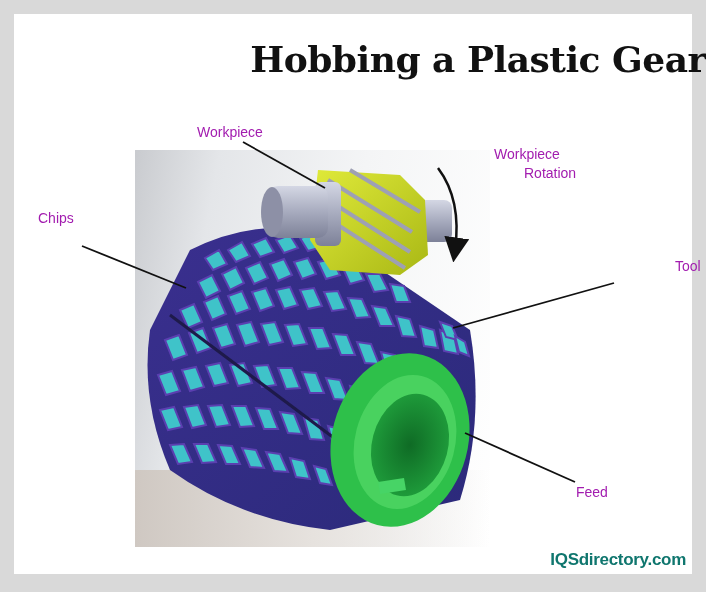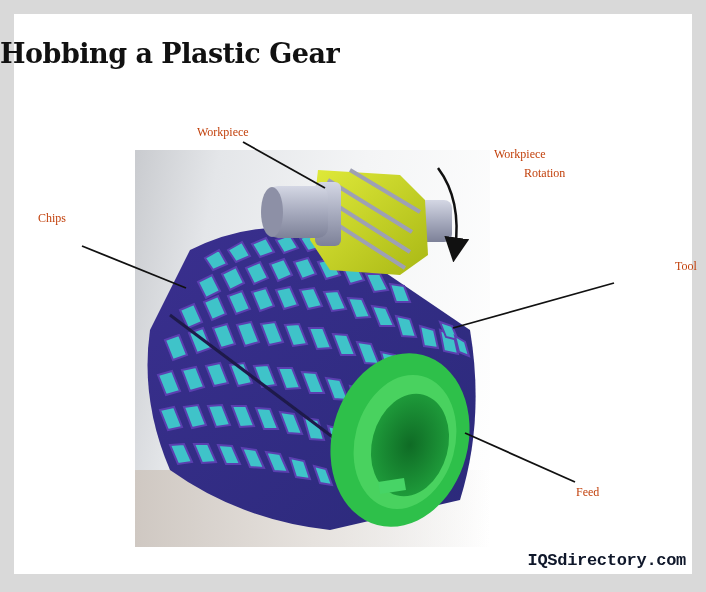--- a/index.html
+++ b/index.html
@@ -1,23 +1,23 @@
 <!DOCTYPE html>
 <html><head>
 <meta charset="utf-8">
 <style>
   html, body { margin:0; padding:0; }
   body { width:706px; height:592px; background:#d9d9d9; position:relative; overflow:hidden; font-family:"DejaVu Serif", serif; }
   .frame { position:absolute; left:14px; top:14px; width:678px; height:560px; background:#ffffff; }
-  .title { position:absolute; left:0; top:38px; width:706px; text-align:left; font-family:"DejaVu Serif", serif; font-weight:bold; font-size:27px; color:#111; letter-spacing:-0.5px; }
+  .title { position:absolute; left:0; top:38px; width:706px; text-align:right; font-family:"DejaVu Serif", serif; font-weight:bold; font-size:36px; color:#111; letter-spacing:-0.5px; }
   .photo { position:absolute; left:135px; top:150px; width:355px; height:397px; background:linear-gradient(100deg,#c9cbcf 0%,#e4e6e9 20%,#f4f5f6 55%,#ffffff 100%); }
   .photo-bottom { position:absolute; left:135px; top:470px; width:355px; height:77px; background:linear-gradient(90deg,#cfc8c2 0%,#e6e2de 50%,rgba(255,255,255,0) 100%); }
   svg.art { position:absolute; left:0; top:0; }
-  .label { position:absolute; font-family:Liberation Serif, serif; font-size:12px; color:#c2410c; line-height:20px; }
-  .brand { position:absolute; right:20px; bottom:22px; font-family:Liberation Mono, monospace; font-weight:bold; font-size:17px; color:#0f172a; letter-spacing:-0.3px; }
+  .label { position:absolute; font-family:Liberation Sans, sans-serif; font-size:14px; color:#a21caf; line-height:20px; }
+  .brand { position:absolute; right:20px; bottom:22px; font-family:Liberation Sans, sans-serif; font-weight:bold; font-size:17px; color:#0f766e; letter-spacing:-0.3px; }
 </style>
 </head>
 <body>
 
 <div class="frame"></div>
 
 <div class="title">Hobbing a Plastic Gear</div>
 
 <div class="photo"></div>
 <div class="photo-bottom"></div>

